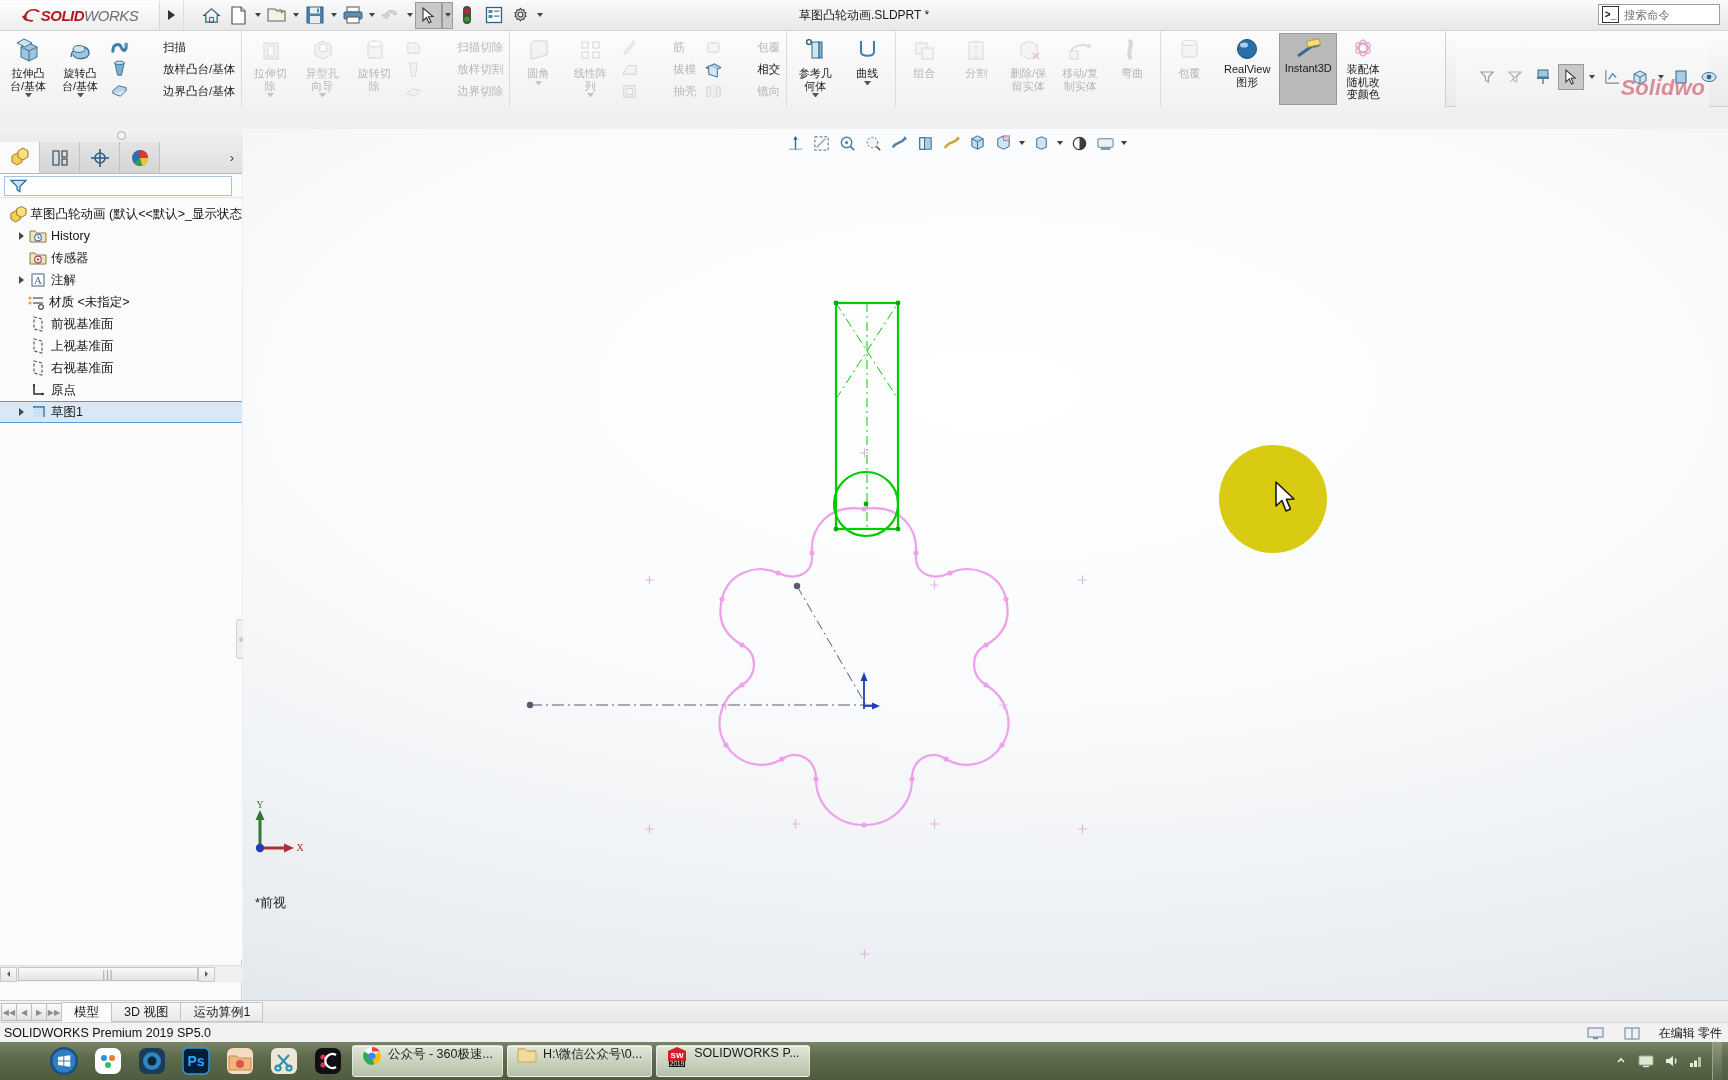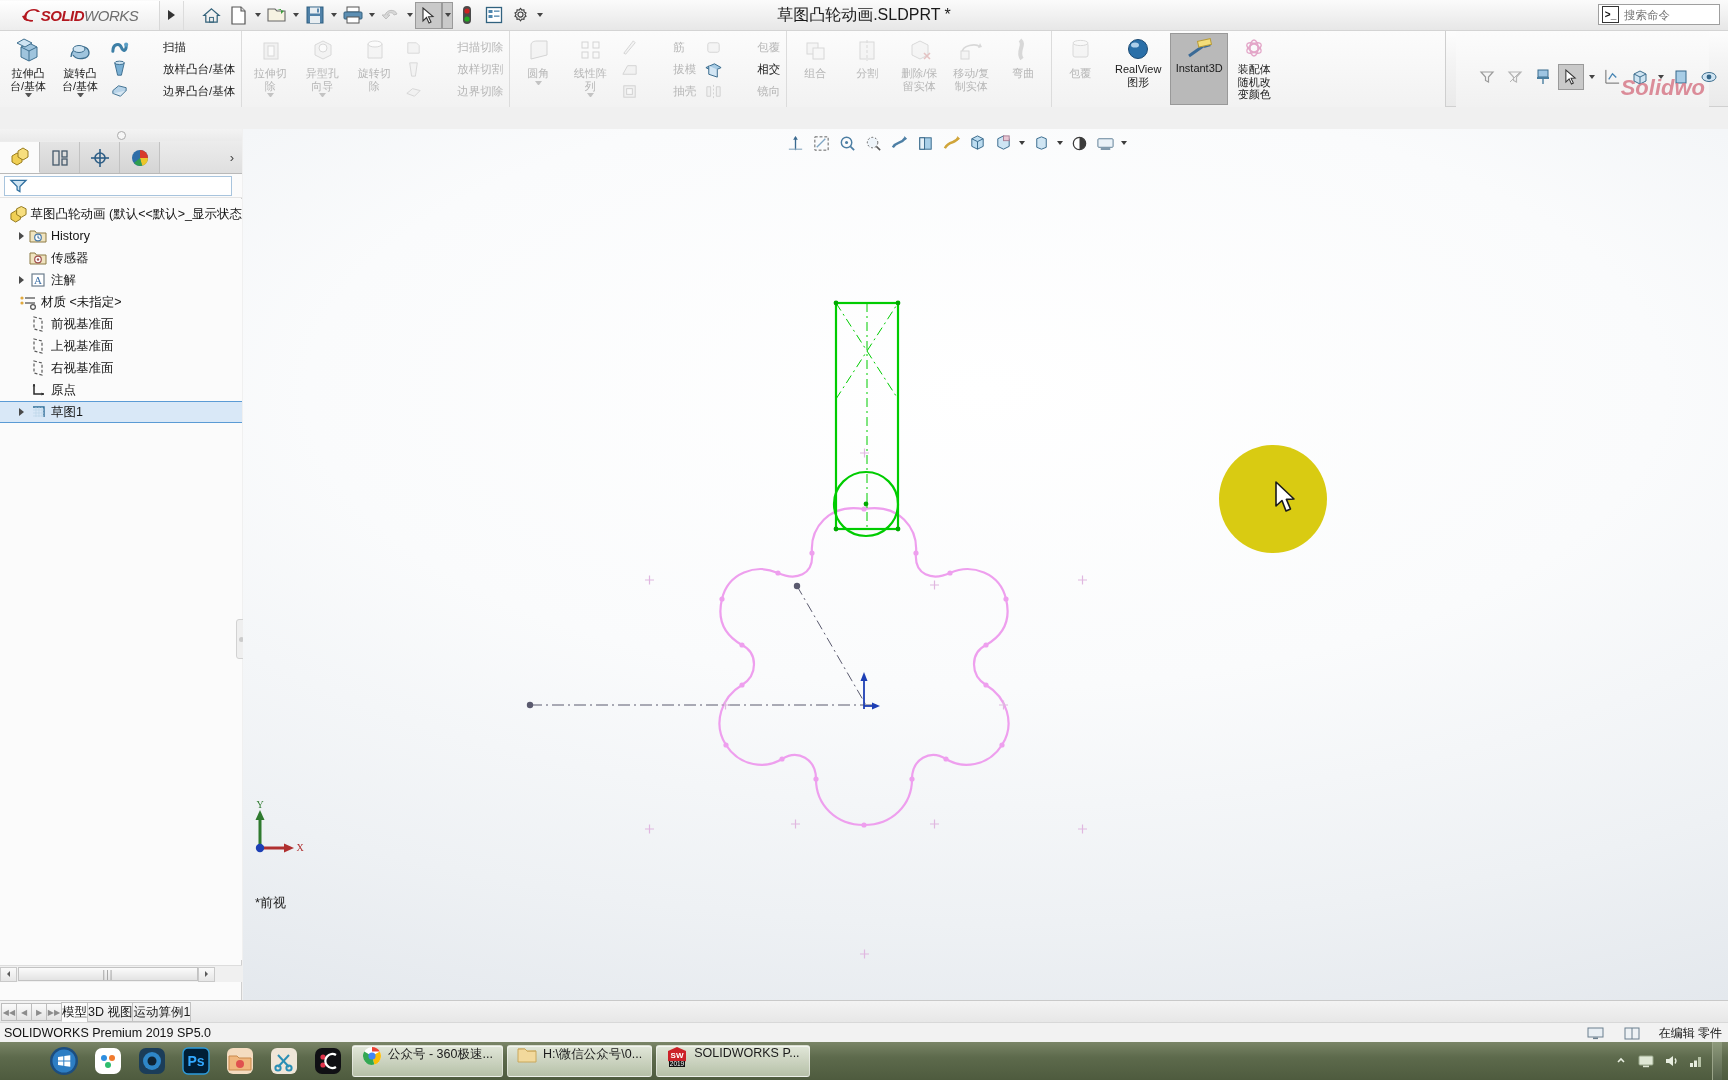--- a/index.html
+++ b/index.html
@@ -29,21 +29,21 @@
   .sw-logo .works{font-weight:normal;font-style:italic;color:#6e6e6e;font-size:15px;letter-spacing:-.5px;}
   .tb-arrow{width:24px;height:29px;display:flex;align-items:center;justify-content:center;
     border-right:1px solid #dcdcdc;}
   .tb-arrow:after{content:"";border-left:7px solid #333;border-top:5px solid transparent;border-bottom:5px solid transparent;}
   .qtools{display:flex;align-items:center;gap:0px;margin-left:14px;height:29px;}
   .qbtn{width:27px;height:27px;display:flex;align-items:center;justify-content:center;cursor:default;}
   .qcaret{width:11px;height:27px;display:flex;align-items:center;justify-content:center;}
   .qcaret:after{content:"";border-top:4px solid #444;border-left:3.5px solid transparent;border-right:3.5px solid transparent;}
   .qsel{background:#c9c9c9;border:1px solid #9a9a9a;}
   .title-text{
-    position:absolute;left:0;right:0;text-align:center;font-size:16px;color:#1a1a1a;pointer-events:none;
+    position:absolute;left:0;right:0;text-align:center;font-size:12px;color:#1a1a1a;pointer-events:none;
   }
   .searchbox{
     position:absolute;right:8px;top:4px;width:122px;height:21px;
     background:#fff;border:1px solid #9f9f9f;display:flex;align-items:center;
   }
   .searchbox .si{width:17px;height:17px;margin:0 3px;background:#fff;border:1.6px solid #333;
      display:flex;align-items:center;justify-content:center;font-size:10px;color:#111;font-weight:bold;}
   .searchbox input{border:0;outline:0;font-size:11.5px;color:#9b9b9b;width:92px;background:transparent;
      font-family:"Liberation Sans",sans-serif;}
 
@@ -126,21 +126,21 @@
   .cursor{position:absolute;}
   .yellow-dot{position:absolute;left:976px;top:316px;width:108px;height:108px;border-radius:50%;background:#d9cb12;}
 
   
   .bottombar{position:absolute;left:0;top:1000px;width:1728px;height:22px;
      background:linear-gradient(180deg,#f3f3f3,#e7e7e7);border-top:1px solid #c9c9c9;display:flex;align-items:flex-end;}
   .navbtns{display:flex;align-items:center;height:20px;margin-left:1px;}
   .navbtn{width:16px;height:18px;display:flex;align-items:center;justify-content:center;
      background:linear-gradient(180deg,#fafafa,#e2e2e2);border:1px solid #bdbdbd;margin-right:-1px;}
   .navbtn span{font-size:8px;color:#8c8c8c;}
-  .btab{height:20px;padding:0 0;display:flex;align-items:center;font-size:12.5px;color:#1a1a1a;
+  .btab{height:20px;padding:0 12px;display:flex;align-items:center;font-size:12.5px;color:#1a1a1a;
      background:linear-gradient(180deg,#f8f8f8,#e9e9e9);border:1px solid #c3c3c3;margin-right:-1px;cursor:default;}
   .btab.active{background:#fcfcfc;border-bottom:1px solid #fcfcfc;}
   .statusbar{position:absolute;left:0;top:1022px;width:1728px;height:20px;background:#f2f2f2;border-top:1px solid #d8d8d8;
      display:flex;align-items:center;font-size:12.5px;color:#111;padding-left:4px;}
   .status-right{position:absolute;right:6px;top:0;height:20px;display:flex;align-items:center;gap:18px;font-size:12px;}
   .sr-icon{width:18px;height:14px;display:flex;align-items:center;justify-content:center;}
 
   
   .taskbar{position:absolute;left:0;top:1042px;width:1728px;height:38px;
      background:linear-gradient(180deg,#7a8567 0%,#5d6a4c 40%,#4e5b3e 100%);display:flex;align-items:center;padding-left:42px;}
@@ -403,20 +403,38 @@
           <div class="smallbtn dis">
             <svg width="19" height="19" viewBox="0 0 20 20" opacity=".4">
                 <path d="M3 5 L7 5 L7 15 L3 15 Z M13 5 L17 5 L17 15 L13 15 Z" fill="#ececec" stroke="#9c9c9c"></path>
                 <line x1="10" y1="3" x2="10" y2="17" stroke="#9c9c9c" stroke-dasharray="2,2"></line>
               </svg>
             <span class="lbl">镜向</span>
           </div>
         </div>
       </div>
 
+      <div class="rgroup">
+        <div class="bigbtn">
+          <svg width="31" height="28" viewBox="0 0 31 28">
+              <rect x="12" y="5" width="7" height="16" fill="#cfe4f2" stroke="#35678a"></rect>
+              <rect x="19" y="5" width="3" height="16" fill="#7fb3d5" stroke="#35678a"></rect>
+              <circle cx="9" cy="5" r="2.4" fill="none" stroke="#2a5f85" stroke-width="1.4"></circle>
+            </svg>
+          <div class="lbl">参考几<br>何体</div>
+          <div class="dd"></div>
+        </div>
+        <div class="bigbtn">
+          <svg width="31" height="28" viewBox="0 0 31 28">
+              <path d="M9 4 L9 15 C9 20 22 20 22 15 L22 4" fill="none" stroke="#3a7fb0" stroke-width="2"></path>
+            </svg>
+          <div class="lbl">曲线</div>
+          <div class="dd"></div>
+        </div>
+      </div>
 
       <div class="rgroup">
         <div class="bigbtn dis">
           <svg width="31" height="28" viewBox="0 0 31 28" opacity=".35">
               <rect x="7" y="6" width="11" height="11" fill="#ececec" stroke="#9c9c9c"></rect>
               <rect x="13" y="11" width="11" height="11" fill="#f4f4f4" stroke="#9c9c9c"></rect>
             </svg>
           <div class="lbl">组合</div>
         </div>
         <div class="bigbtn dis">
@@ -626,21 +644,21 @@
         <div class="texp has"></div>
         <div class="ticon">
           <svg width="18" height="16" viewBox="0 0 18 16">
               <rect x="3" y="2" width="12" height="12" fill="#fff" stroke="#6b7c8c" stroke-width="1.2"></rect>
               <text x="9" y="12" font-size="11" text-anchor="middle" fill="#3b6ea5" font-family="Liberation Serif, serif">A</text>
             </svg>
         </div>
         <span>注解</span>
       </div>
 
-      <div class="tnode" style="padding-left:4px">
+      <div class="tnode" style="padding-left:12px">
         <div class="texp"></div>
         <div class="ticon">
           <svg width="19" height="16" viewBox="0 0 19 16">
               <circle cx="3" cy="4" r="1.6" fill="#e0a83c"></circle>
               <circle cx="3" cy="9" r="1.6" fill="#e0a83c"></circle>
               <line x1="6" y1="4" x2="16" y2="4" stroke="#555" stroke-width="1.3"></line>
               <line x1="6" y1="9" x2="16" y2="9" stroke="#555" stroke-width="1.3"></line>
               <circle cx="14" cy="13" r="2.4" fill="none" stroke="#555" stroke-width="1.3"></circle>
             </svg>
         </div>

